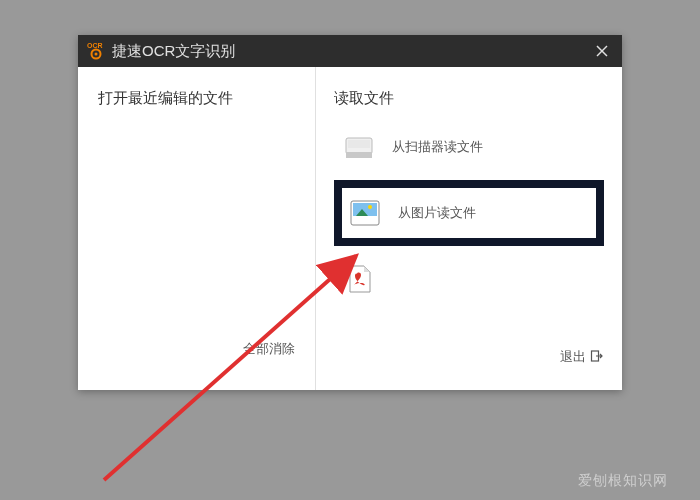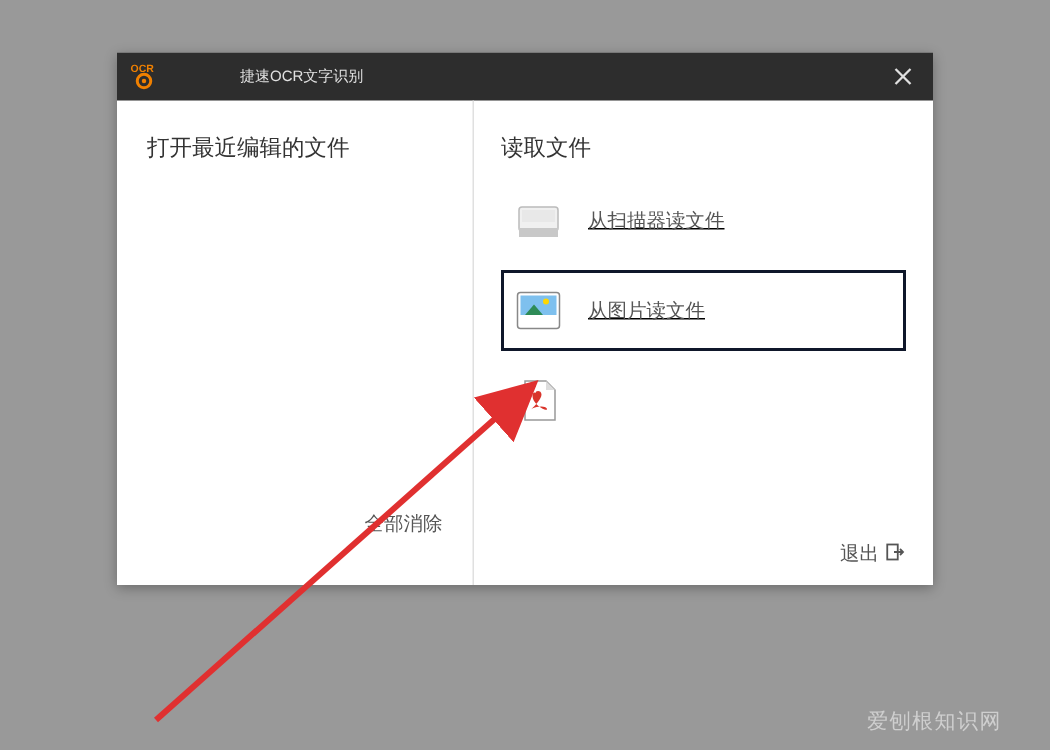--- a/index.html
+++ b/index.html
@@ -30,23 +30,22 @@
     .logo-icon {
       width: 20px;
       height: 20px;
       display: flex;
       align-items: center;
       justify-content: center;
       margin-right: 6px;
     }
     .window-title {
       color: #e0e0e0;
-      font-size: 10px;
+      font-size: 15px;
       flex: 1;
-      margin-left: 48px;
     }
     .close-btn {
       width: 40px;
       height: 32px;
       display: flex;
       align-items: center;
       justify-content: center;
       cursor: pointer;
       color: #e0e0e0;
     }
@@ -72,48 +71,47 @@
       text-align: right;
       padding-bottom: 10px;
     }
     .clear-all {
       font-size: 13px;
       color: #555;
       cursor: pointer;
     }
     .right-pane {
       flex: 1;
-      padding: 22px 18px 2px 18px;
+      padding: 22px 18px 14px 18px;
       display: flex;
       flex-direction: column;
     }
     .read-option {
       display: flex;
       align-items: center;
       padding: 10px 8px;
       margin-bottom: 6px;
       cursor: pointer;
     }
     .read-option.highlighted {
-      border: 2px solid #0f172a;
+      border: 8px solid #0f172a;
       padding: 8px 6px;
     }
     .option-icon {
       width: 34px;
       height: 34px;
       margin-right: 16px;
       display: flex;
       align-items: center;
       justify-content: center;
       flex-shrink: 0;
     }
     .option-texts {
       display: flex;
       flex-direction: column;
-      text-decoration: underline;
     }
     .option-title {
       font-size: 13px;
       color: #555;
       line-height: 1.4;
     }
     .option-sub {
       font-size: 12px;
       color: #888;
       line-height: 1.3;

